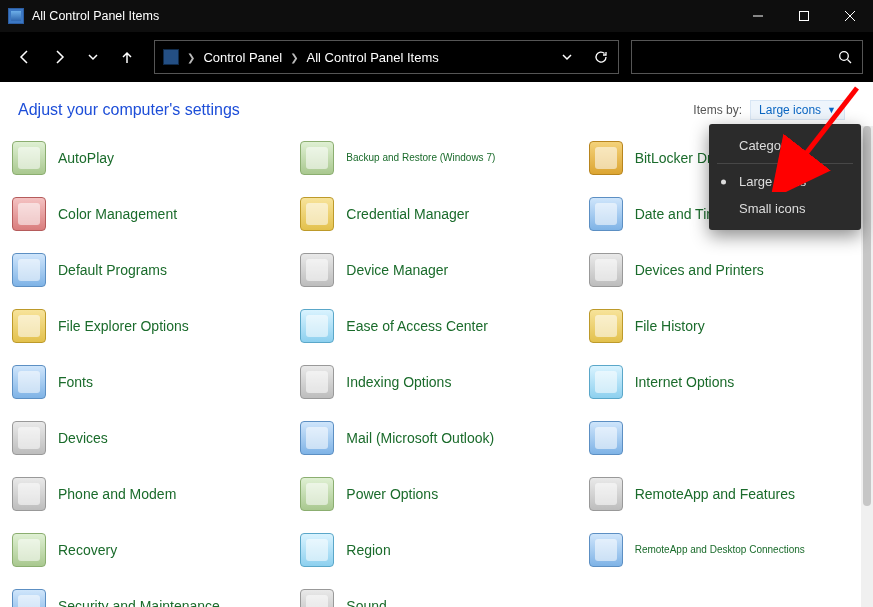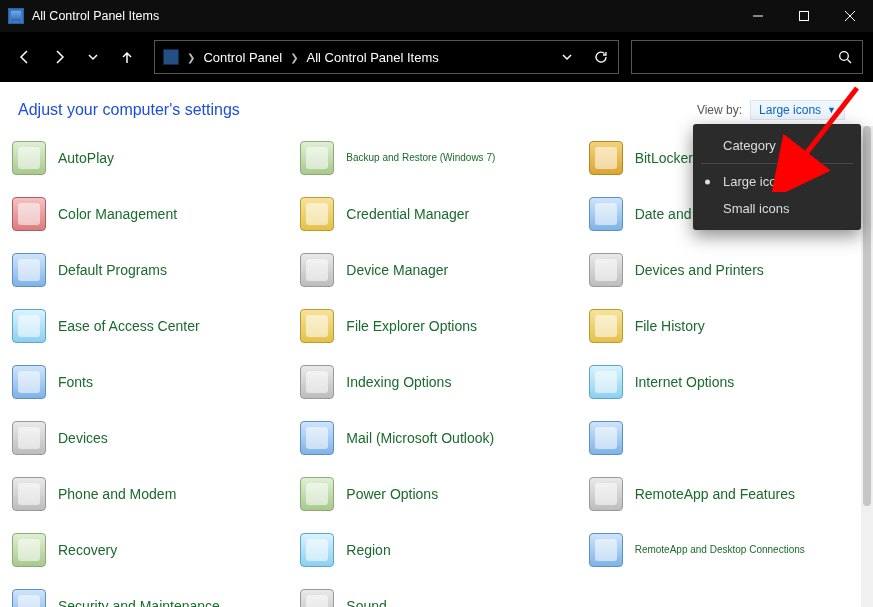--- a/index.html
+++ b/index.html
@@ -67,21 +67,21 @@
   .ic-b{background:linear-gradient(#f4d27a,#dca532);border:1px solid #b8851e;}
   .ic-c{background:linear-gradient(#cfe5fb,#7fb3e6);border:1px solid #5c8fc3;}
   .ic-d{background:linear-gradient(#f4c2c2,#d97d7d);border:1px solid #b55b5b;}
   .ic-e{background:linear-gradient(#e9e9e9,#bdbdbd);border:1px solid #999;}
   .ic-f{background:linear-gradient(#f7e39a,#e3c14d);border:1px solid #bd9a2a;}
   .ic-g{background:linear-gradient(#d9f3ff,#8dd0ef);border:1px solid #5aa7c9;}
   .icon-box::after{content:"";position:absolute;left:5px;top:5px;right:5px;bottom:5px;border-radius:3px;background:rgba(255,255,255,0.55);}
 
   
   .menu {
-    position:absolute; right:12px; top:42px; width:168px; background:#2b2b2b; color:#ddd;
+    position:absolute; right:12px; top:42px; width:152px; background:#2b2b2b; color:#ddd;
     font-size:13px; padding:8px 0; box-shadow:0 6px 18px rgba(0,0,0,0.45);
     border-radius:3px;
   }
   .menu .mi { padding:6px 14px 6px 30px; position:relative; }
   .menu .mi.sel::before{
     content:""; position:absolute; left:12px; top:50%; width:5px;height:5px; background:#ddd; border-radius:50%;
     transform:translateY(-50%);
   }
   .menu .divider{height:1px;background:#474747;margin:4px 8px;}
 
@@ -165,21 +165,21 @@
         </svg>
     </div>
   </div>
 </div>
 
 <div class="content">
 
   <div class="header-row">
     <div class="heading">Adjust your computer's settings</div>
     <div class="view-by-wrap">
-      <span>View by:</span>
+      <span>Items by:</span>
       <div class="view-sel">
         <span>Large icons</span>
         <span class="caret">▼</span>
       </div>
     </div>
   </div>
 
   <div class="grid" id="grid">
       <div class="item">
         <div class="icon-box ic-a"></div>
@@ -211,26 +211,26 @@
       </div>
       <div class="item">
         <div class="icon-box ic-e"></div>
         <div class="txt">Device Manager</div>
       </div>
       <div class="item">
         <div class="icon-box ic-e"></div>
         <div class="txt">Devices and Printers</div>
       </div>
       <div class="item">
+        <div class="icon-box ic-f"></div>
+        <div class="txt">File Explorer Options</div>
+      </div>
+      <div class="item">
         <div class="icon-box ic-g"></div>
         <div class="txt">Ease of Access Center</div>
-      </div>
-      <div class="item">
-        <div class="icon-box ic-f"></div>
-        <div class="txt">File Explorer Options</div>
       </div>
       <div class="item">
         <div class="icon-box ic-f"></div>
         <div class="txt">File History</div>
       </div>
       <div class="item">
         <div class="icon-box ic-c"></div>
         <div class="txt">Fonts</div>
       </div>
       <div class="item">

